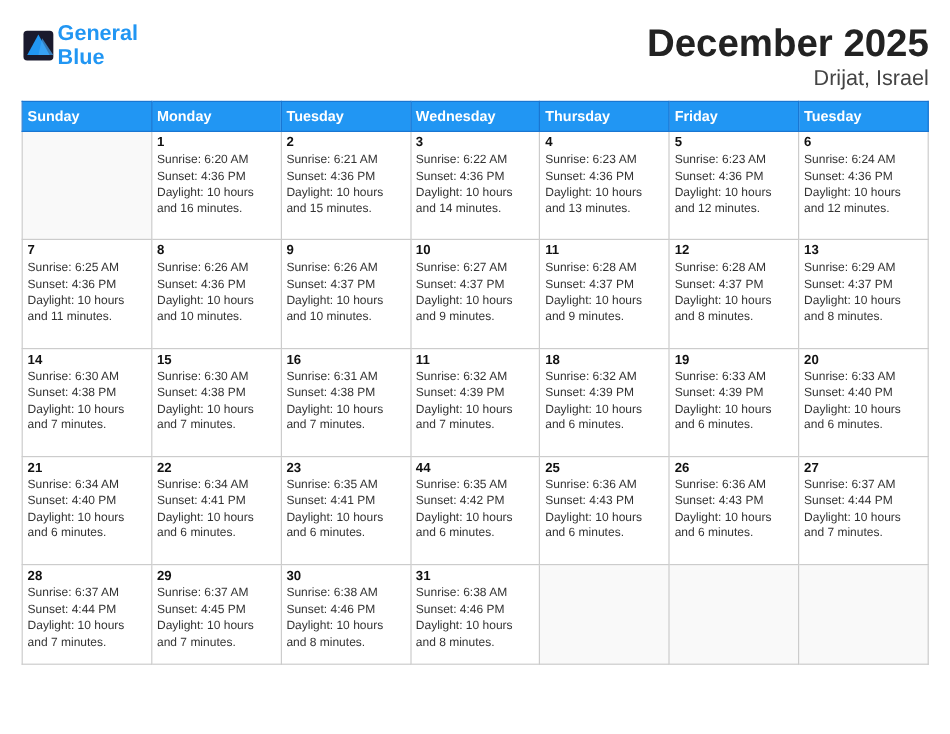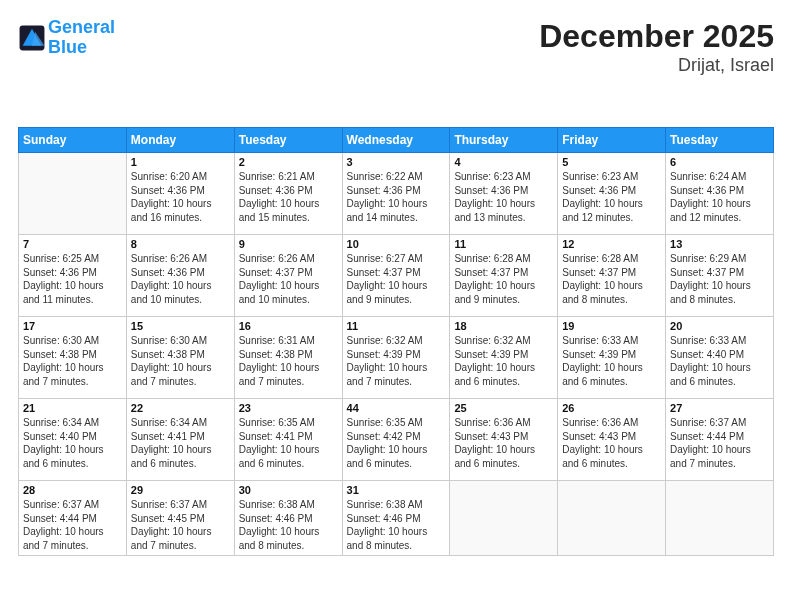--- a/index.html
+++ b/index.html
@@ -52,21 +52,20 @@
     .location {
       font-size: 18px;
       color: #444;
     }
     .calendar {
       flex: 1;
       border: 1px solid #ccc;
       border-collapse: collapse;
       width: 100%;
       table-layout: fixed;
-      margin-top: 43px;
     }
     .calendar th {
       background: #2196F3;
       color: #fff;
       font-size: 12px;
       font-weight: bold;
       padding: 5px 4px;
       text-align: left;
       border: 1px solid #1976D2;
     }
@@ -188,21 +187,21 @@
             <span class="day-num">12</span>
             <div class="day-info">Sunrise: 6:28 AM<br>Sunset: 4:37 PM<br>Daylight: 10 hours<br>and 8 minutes.</div>
           </td>
           <td>
             <span class="day-num">13</span>
             <div class="day-info">Sunrise: 6:29 AM<br>Sunset: 4:37 PM<br>Daylight: 10 hours<br>and 8 minutes.</div>
           </td>
         </tr>
         <tr class="week-row">
           <td>
-            <span class="day-num">17</span>
+            <span class="day-num">14</span>
             <div class="day-info">Sunrise: 6:30 AM<br>Sunset: 4:38 PM<br>Daylight: 10 hours<br>and 7 minutes.</div>
           </td>
           <td>
             <span class="day-num">15</span>
             <div class="day-info">Sunrise: 6:30 AM<br>Sunset: 4:38 PM<br>Daylight: 10 hours<br>and 7 minutes.</div>
           </td>
           <td>
             <span class="day-num">16</span>
             <div class="day-info">Sunrise: 6:31 AM<br>Sunset: 4:38 PM<br>Daylight: 10 hours<br>and 7 minutes.</div>
           </td>

